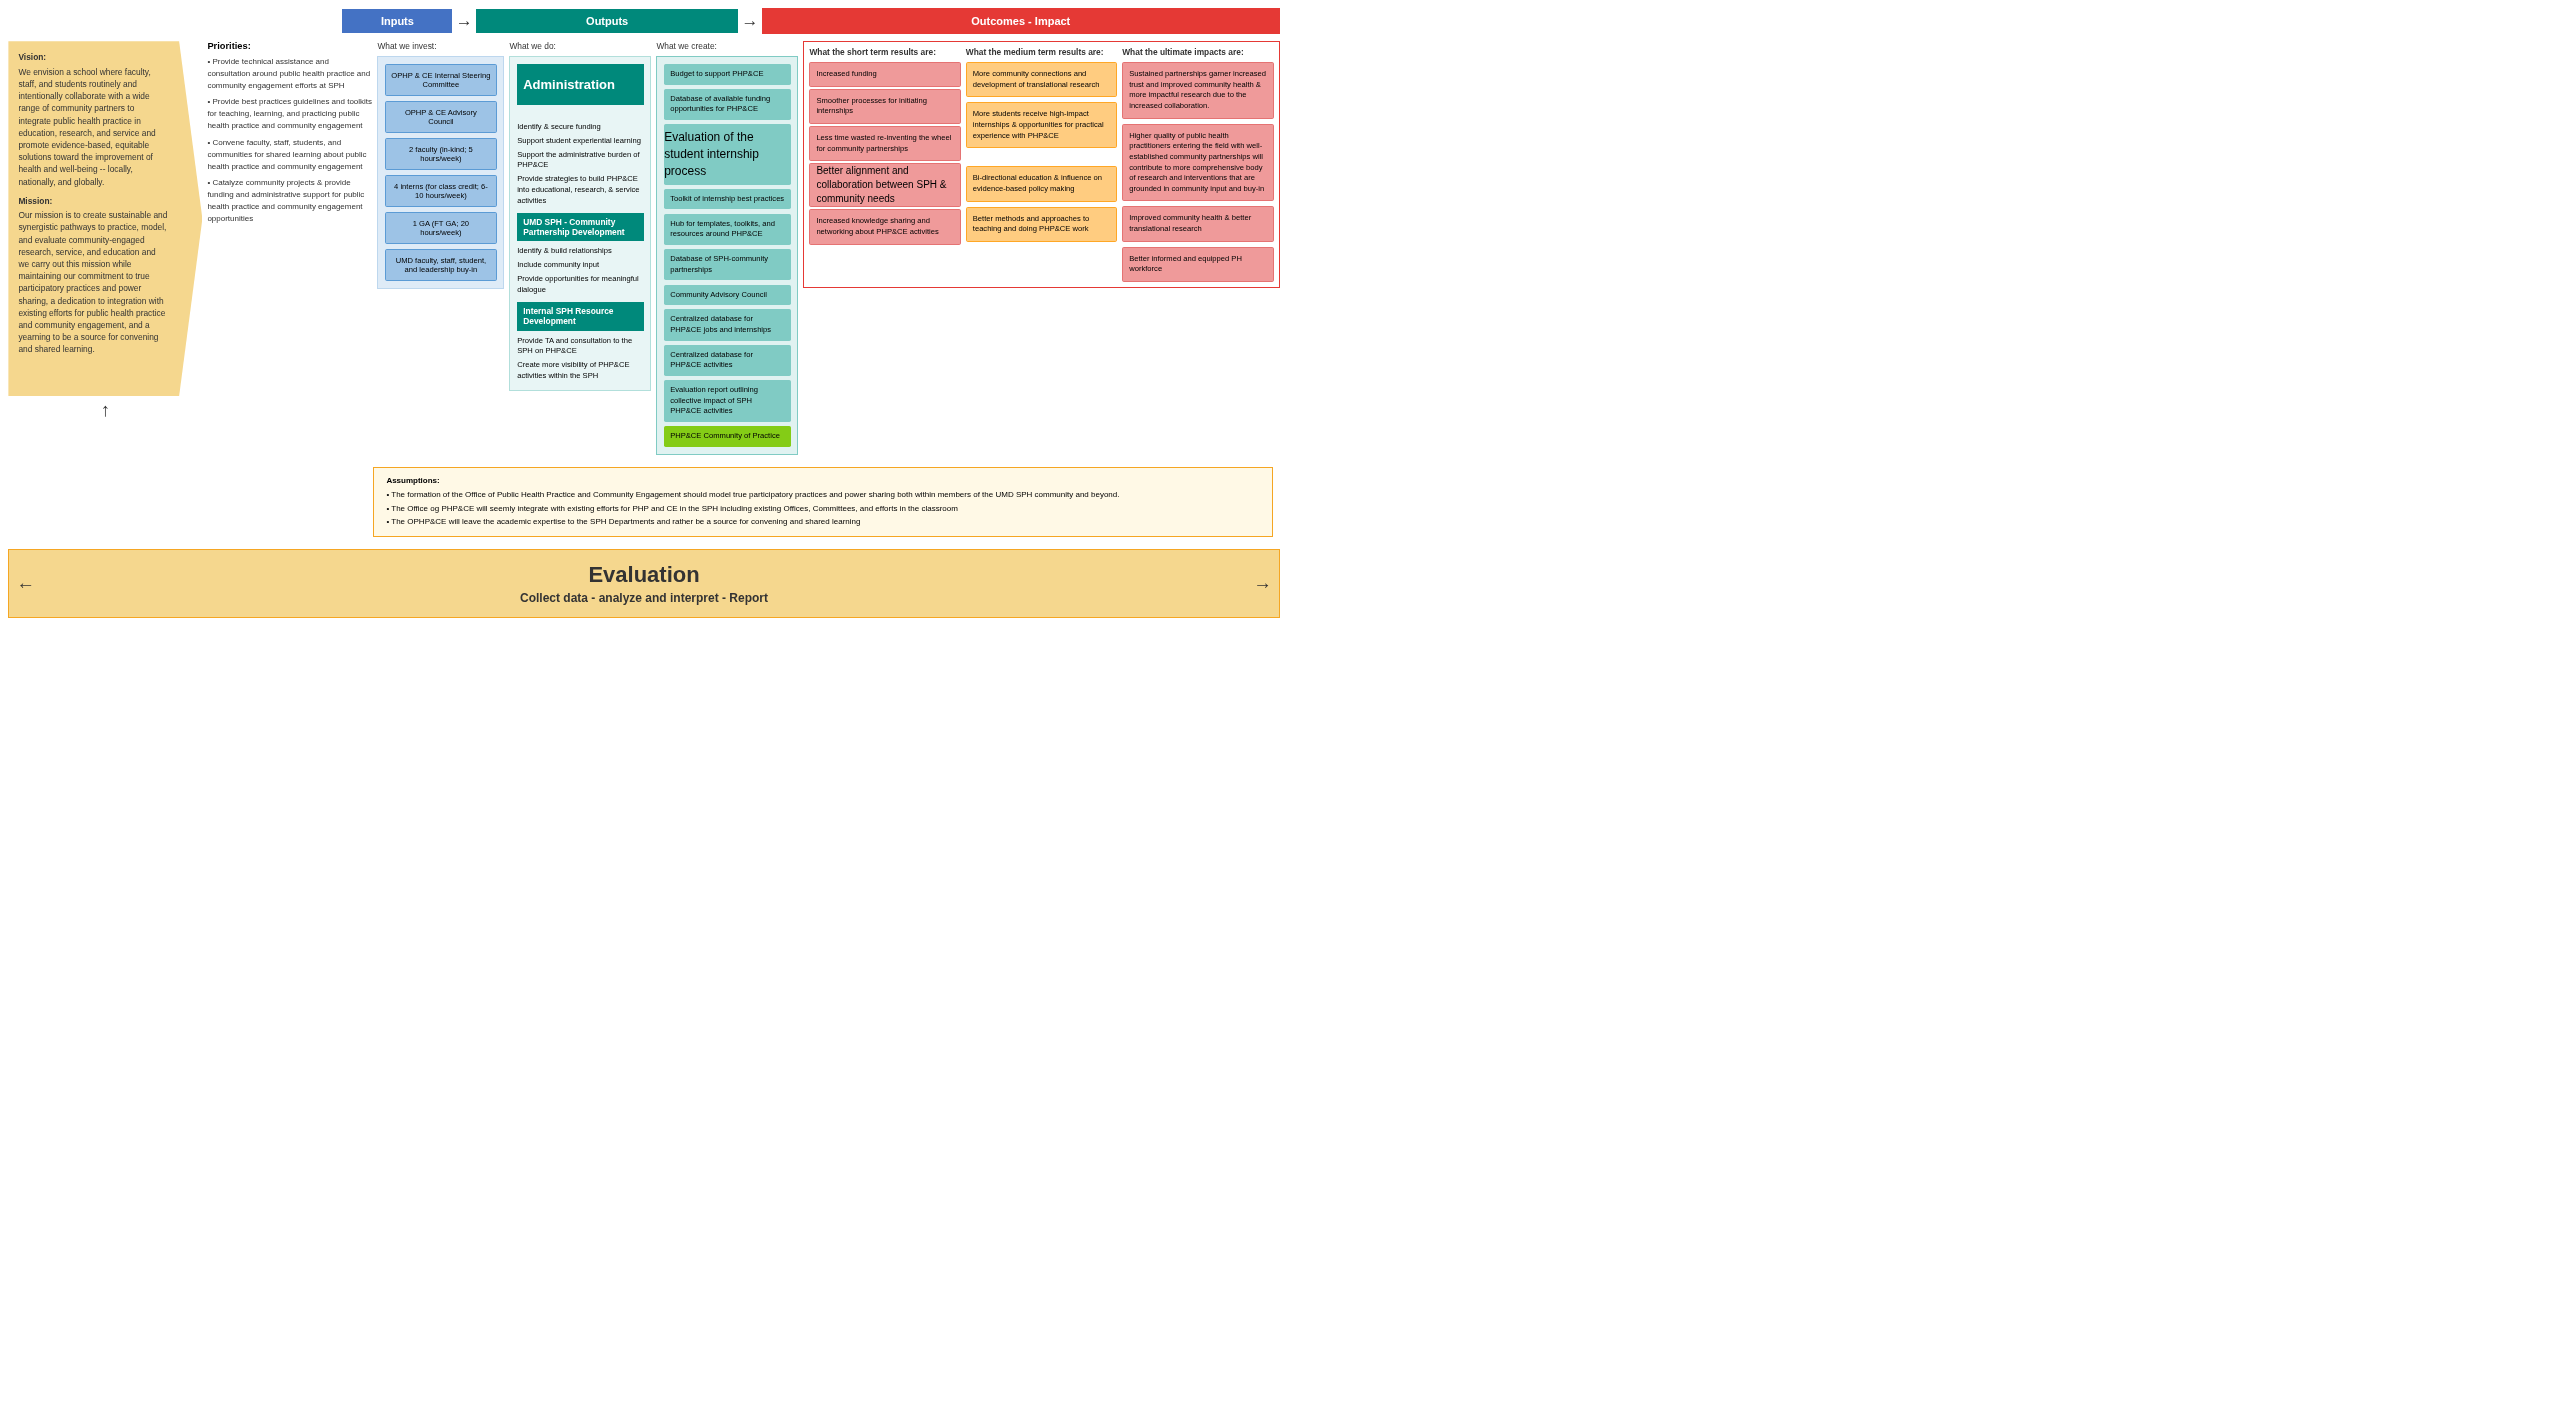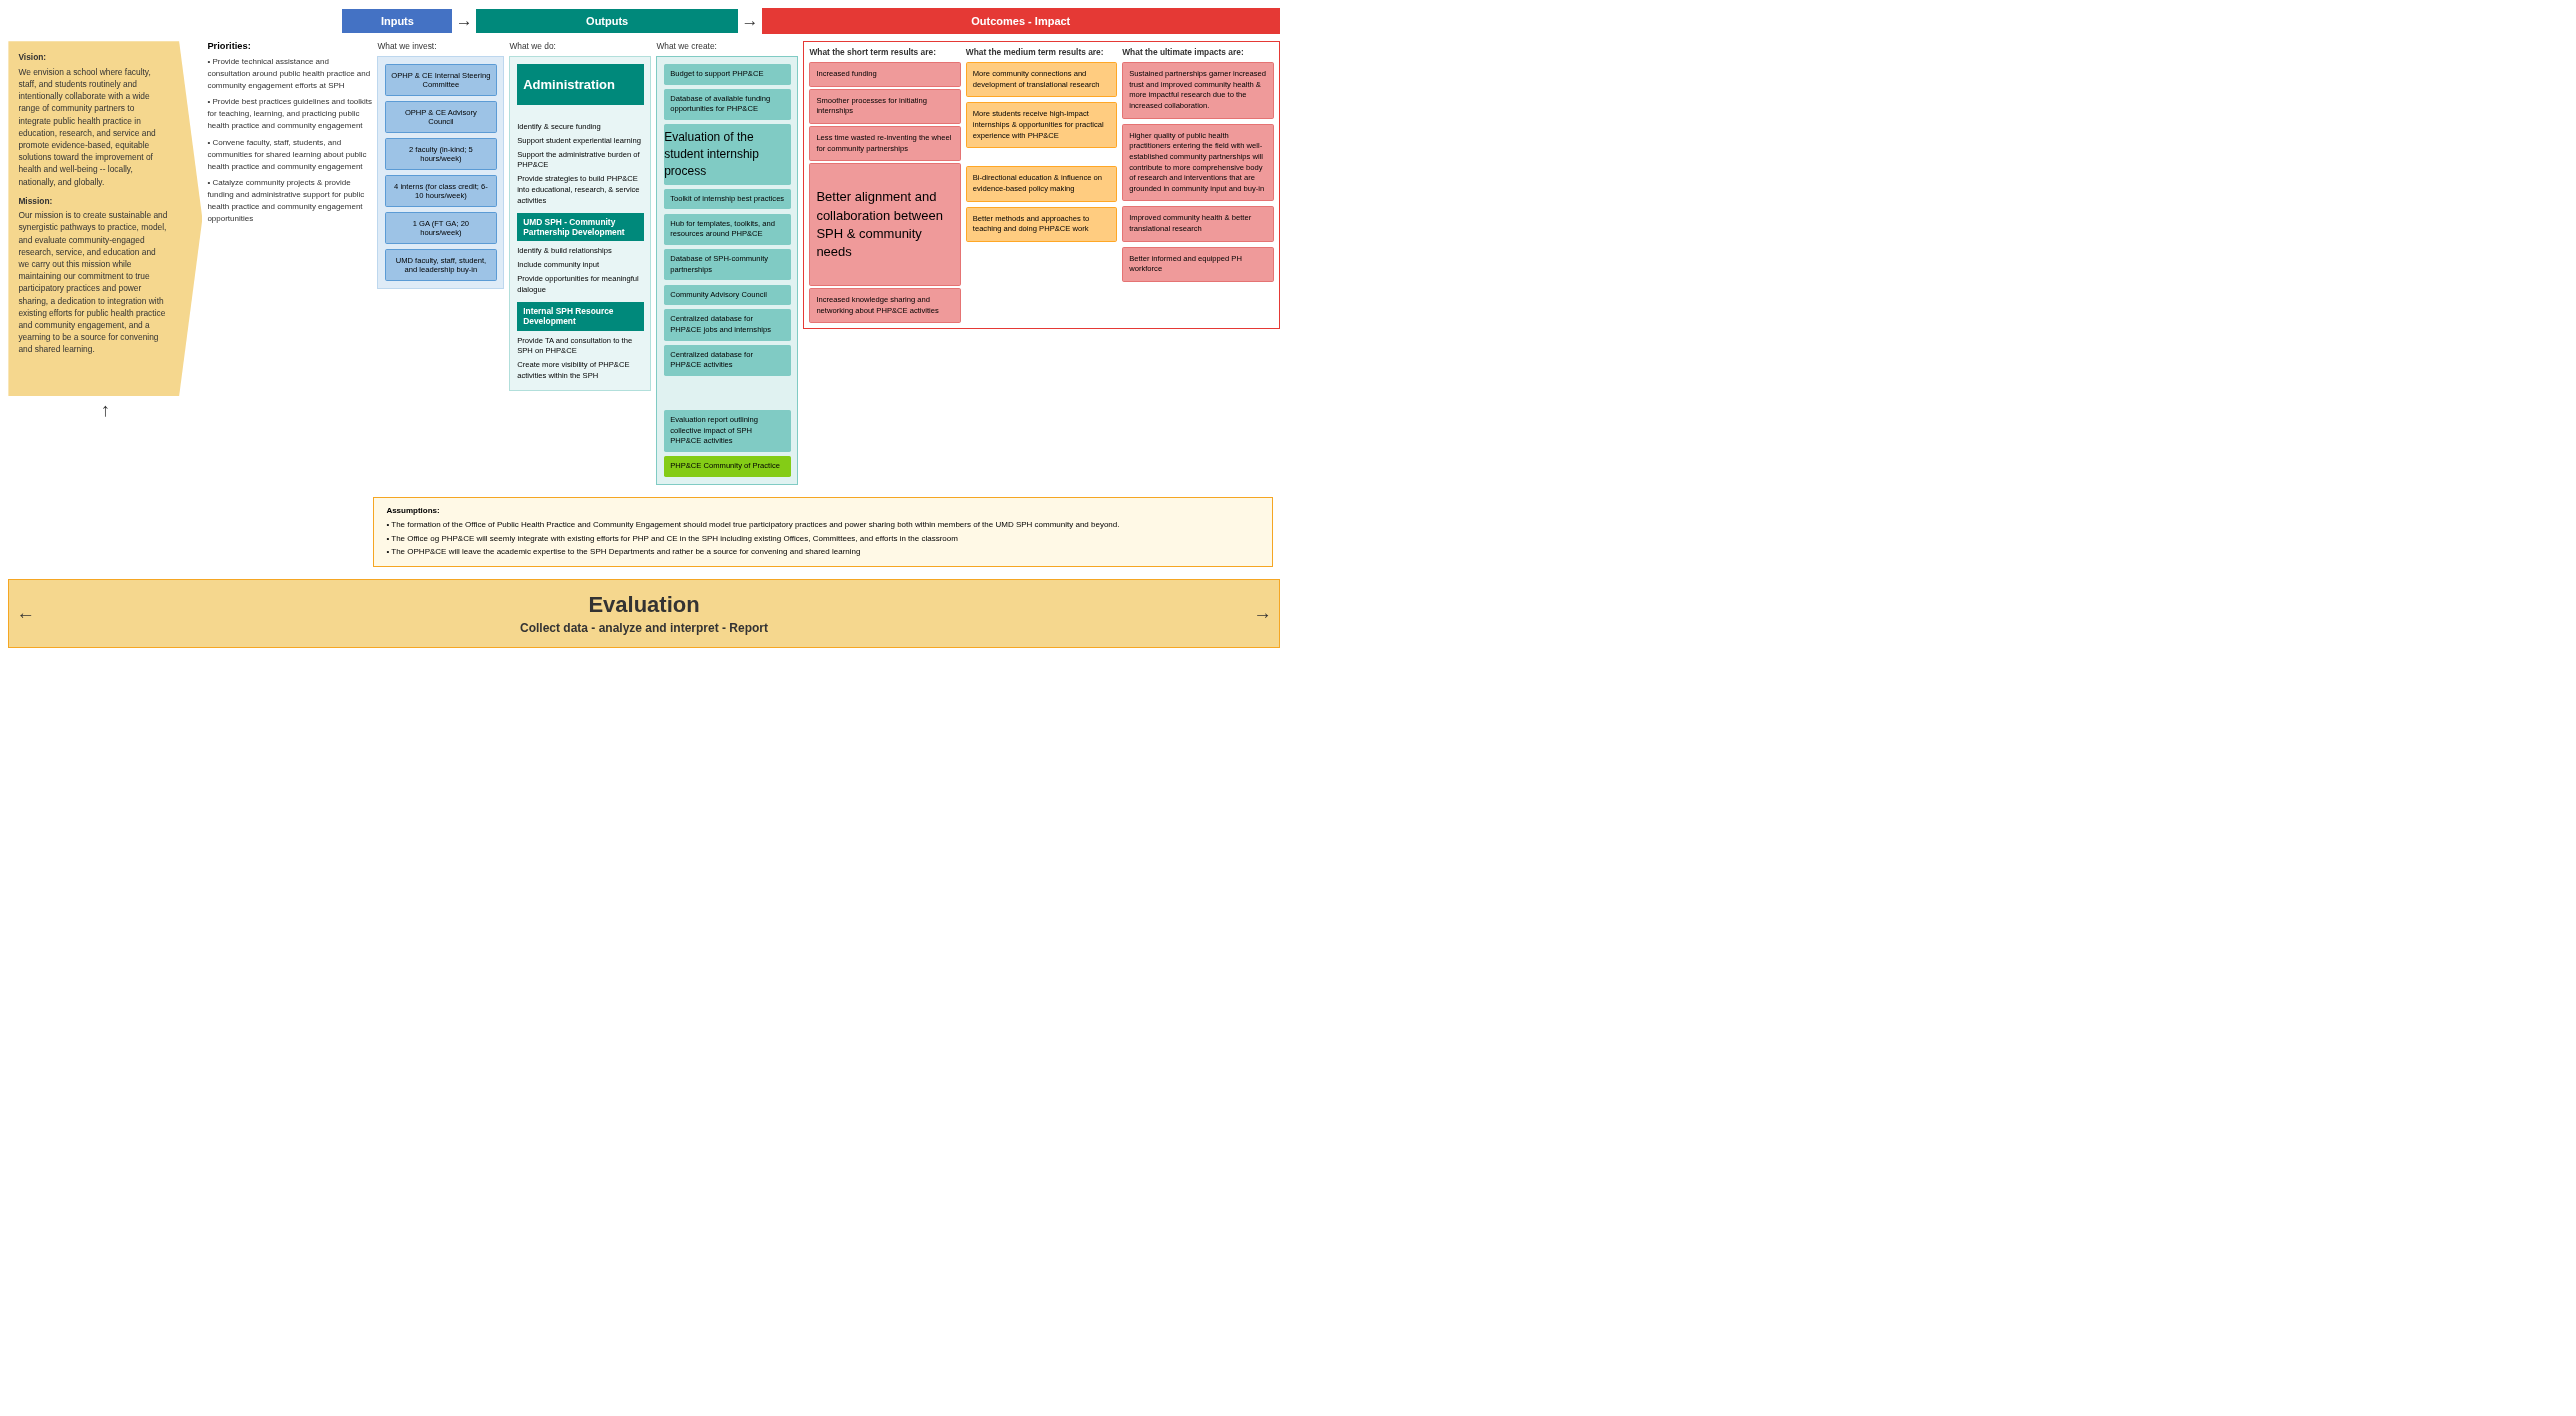--- a/index.html
+++ b/index.html
@@ -102,34 +102,34 @@
       <div style="background:#E0F2F1; border:0.8px solid #80CBC4; padding:6.8px; display:flex; flex-direction:column; gap:4.2px;">
         <div style="background:#80CBC4; padding:5px 6px; font-size:7.6px; line-height:1.4; border-radius:1.7px;">Budget to support PHP&amp;CE</div>
         <div style="background:#80CBC4; padding:5px 6px; font-size:7.6px; line-height:1.4; border-radius:1.7px;">Database of available funding opportunities for PHP&amp;CE</div>
         <div style="background:#80CBC4; padding:5px 0; font-size:12px; line-height:1.4; border-radius:1.7px;">Evaluation of the student internship process</div>
         <div style="background:#80CBC4; padding:5px 6px; font-size:7.6px; line-height:1.4; border-radius:1.7px;">Toolkit of internship best practices</div>
         <div style="background:#80CBC4; padding:5px 6px; font-size:7.6px; line-height:1.4; border-radius:1.7px;">Hub for templates, toolkits, and resources around PHP&amp;CE</div>
         <div style="background:#80CBC4; padding:5px 6px; font-size:7.6px; line-height:1.4; border-radius:1.7px;">Database of SPH-community partnerships</div>
         <div style="background:#80CBC4; padding:5px 6px; font-size:7.6px; line-height:1.4; border-radius:1.7px;">Community Advisory Council</div>
         <div style="background:#80CBC4; padding:5px 6px; font-size:7.6px; line-height:1.4; border-radius:1.7px;">Centralized database for PHP&amp;CE jobs and internships</div>
         <div style="background:#80CBC4; padding:5px 6px; font-size:7.6px; line-height:1.4; border-radius:1.7px;">Centralized database for PHP&amp;CE activities</div>
-        <div style="background:#80CBC4; padding:5px 6px; font-size:7.6px; line-height:1.4; border-radius:1.7px;margin-top:30px;">Evaluation report outlining collective impact of SPH PHP&amp;CE activities</div>
+        <div style="background:#80CBC4; padding:5px 6px; font-size:7.6px; line-height:1.4; border-radius:1.7px;">Evaluation report outlining collective impact of SPH PHP&amp;CE activities</div>
         <div style="background:#84cc16; padding:5px 6px; font-size:7.6px; line-height:1.4; border-radius:1.7px;">PHP&amp;CE Community of Practice</div>
       </div>
     </div>
 
     <div style="flex:1; border:1.7px solid #E53935; padding:5px; display:flex; gap:5px;">
 
       <div style="flex:1;">
         <div style="font-size:8.4px; font-weight:bold; margin-bottom:5px; color:#333;">What the short term results are:</div>
         <div style="display:flex; flex-direction:column; gap:2px;">
           <div style="background:#EF9A9A; border:0.8px solid #E57373; padding:6px 6px; font-size:7.6px; line-height:1.4; border-radius:1.7px;">Increased funding</div>
           <div style="background:#EF9A9A; border:0.8px solid #E57373; padding:6px 6px; font-size:7.6px; line-height:1.4; border-radius:1.7px;">Smoother processes for initiating internships</div>
           <div style="background:#EF9A9A; border:0.8px solid #E57373; padding:6px 6px; font-size:7.6px; line-height:1.4; border-radius:1.7px;">Less time wasted re-inventing the wheel for community partnerships</div>
-          <div style="background:#EF9A9A; border:0.8px solid #E57373; padding:24px 6px; font-size:13px; line-height:1.4; border-radius:1.7px;">Better alignment and collaboration between SPH &amp; community needs</div>
+          <div style="background:#EF9A9A; border:0.8px solid #E57373; padding:0 6px; font-size:10px; line-height:1.4; border-radius:1.7px;">Better alignment and collaboration between SPH &amp; community needs</div>
           <div style="background:#EF9A9A; border:0.8px solid #E57373; padding:6px 6px; font-size:7.6px; line-height:1.4; border-radius:1.7px;">Increased knowledge sharing and networking about PHP&amp;CE activities</div>
         </div>
       </div>
 
       <div style="flex:1;">
         <div style="font-size:8.4px; font-weight:bold; margin-bottom:5px; color:#333;">What the medium term results are:</div>
         <div style="display:flex; flex-direction:column; gap:5px;">
           <div style="background:#FFCC80; border:0.8px solid #FFA726; padding:6px 6px; font-size:7.6px; line-height:1.4; border-radius:1.7px;">More community connections and development of translational research</div>
           <div style="background:#FFCC80; border:0.8px solid #FFA726; padding:6px 6px; font-size:7.6px; line-height:1.4; border-radius:1.7px;">More students receive high-impact internships &amp; opportunities for practical experience with PHP&amp;CE</div>
           <div style="background:#FFCC80; border:0.8px solid #FFA726; padding:6px 6px; font-size:7.6px; line-height:1.4; border-radius:1.7px;margin-top:13px;">Bi-directional education &amp; influence on evidence-based policy making</div>

